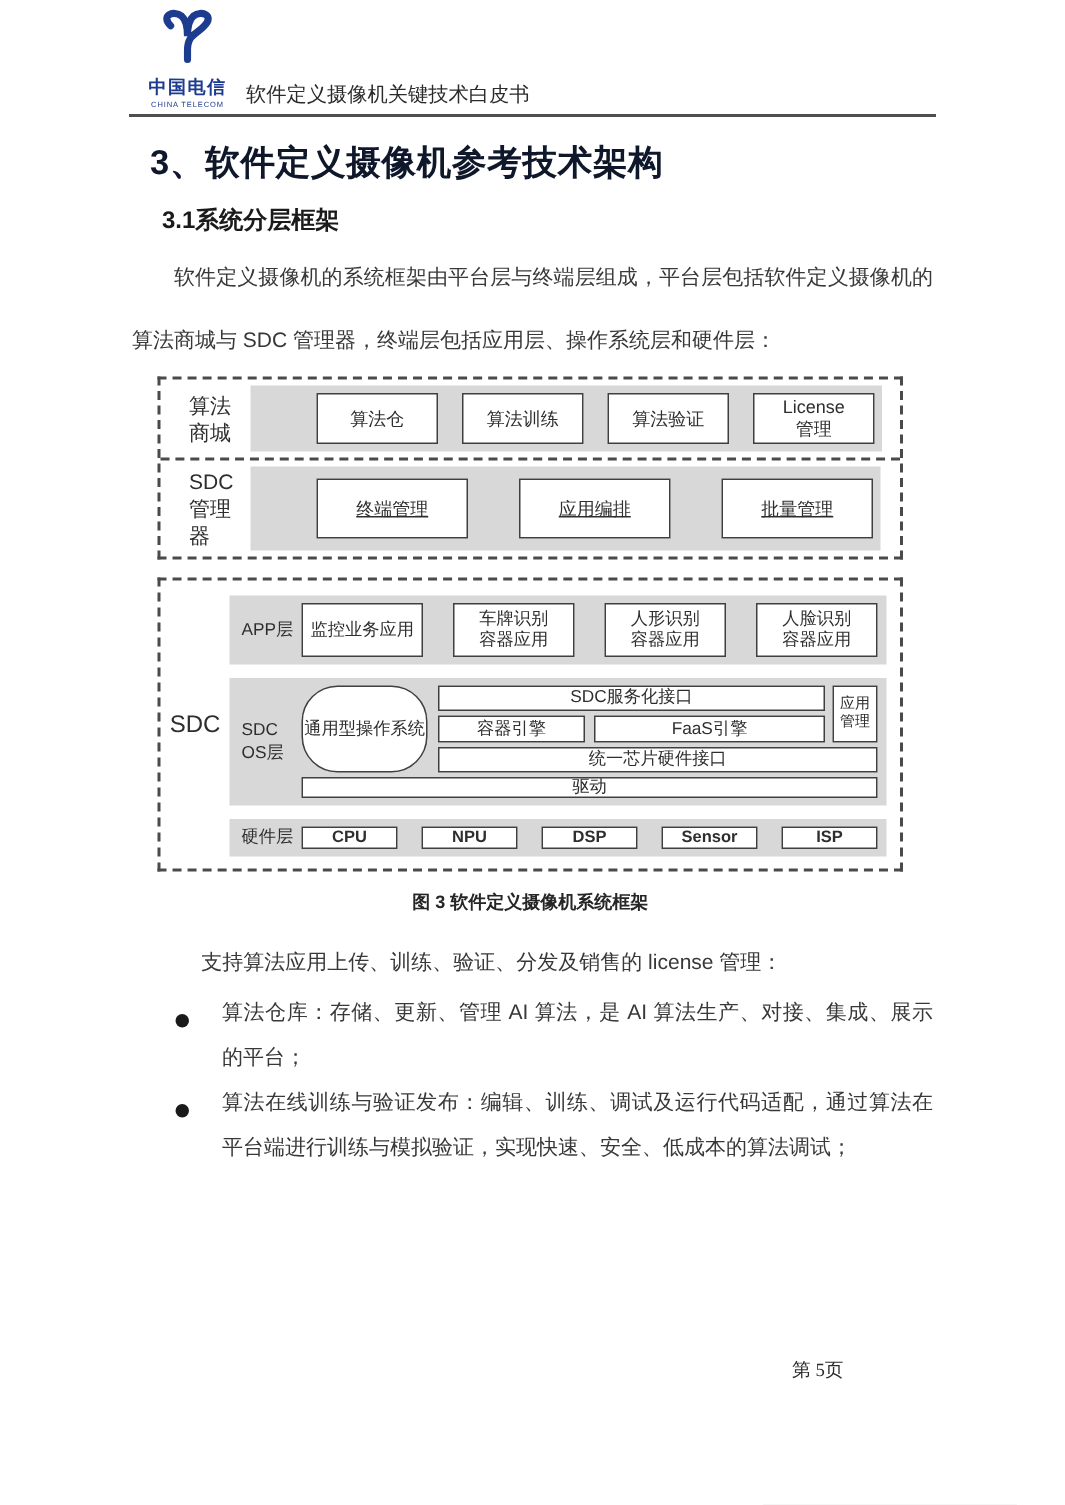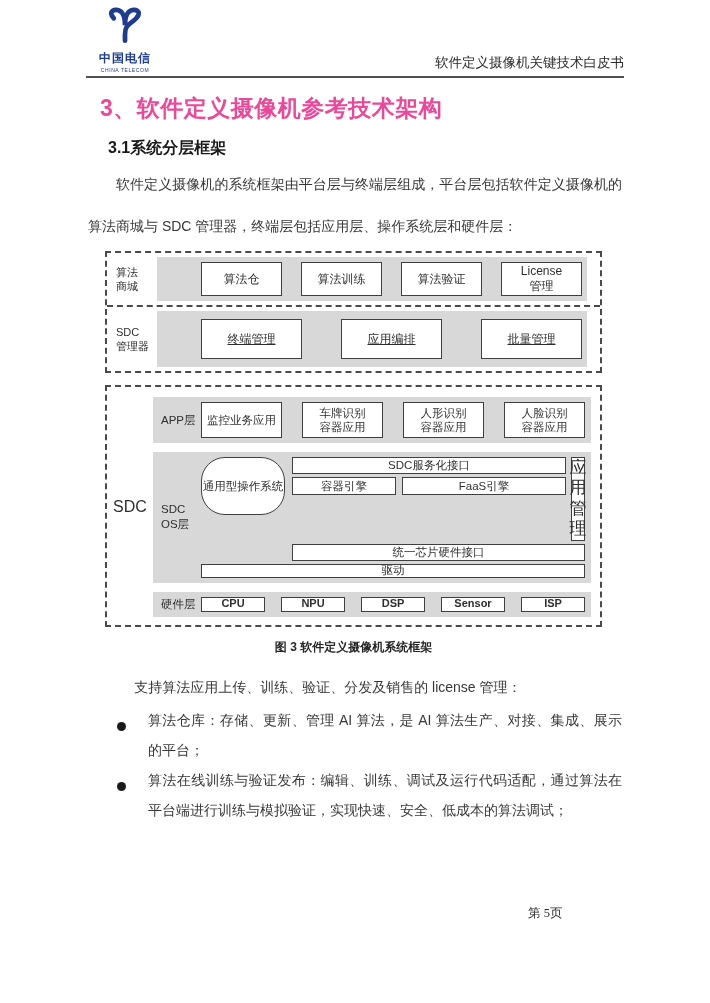--- a/index.html
+++ b/index.html
@@ -4,37 +4,37 @@
 <style>
   * { margin:0; padding:0; box-sizing:border-box; }
   html,body { background:#eee; }
   .page {
     width:710px; height:1003px; background:#ffffff; margin:0 auto;
     font-family:"Liberation Sans", sans-serif; color:#333; position:relative; overflow:hidden;
   }
   
   .header {
     margin:0 86px; height:78px; border-bottom:2px solid #4f4f4f;
-    display:flex; justify-content:space-between; align-items:flex-end; padding-bottom:3px;
+    display:flex; align-items:flex-end; padding-bottom:3px;
   }
   .logo-block { display:flex; flex-direction:column; align-items:center; width:78px; padding-top:20px; }
   .logo-cn { color:#1d3b8f; font-weight:bold; font-size:12px; letter-spacing:1px; margin-top:1px; }
   .logo-en { color:#1d3b8f; font-size:5px; letter-spacing:0.6px; }
   .doc-title { font-family:"Liberation Serif", serif; font-size:13.5px; color:#2b2b2b; padding-bottom:1px; }
   
   .content { padding:0 88px; }
-  h1.title { margin:15px 0 0 12px; font-size:23px; line-height:30px; color:#ec4899; font-weight:bold; letter-spacing:0.5px; }
+  h1.title { margin:15px 0 0 12px; font-size:23px; line-height:30px; color:#0f172a; font-weight:bold; letter-spacing:0.5px; }
   h2.section { margin:15px 0 0 20px; font-size:16px; line-height:20px; color:#1a1a1a; font-weight:bold; }
   .intro { margin-top:5px; font-size:14px; line-height:42px; text-align:justify; text-indent:2em; color:#383838; }
   
   .diagram { margin:4px 0 0 17px; width:497px; font-size:12px; color:#2e2e2e; }
   .dash-box { border:2px dashed #4a4a4a; }
   .plat-row { display:flex; padding:4px 13px 4px 4px; }
   .plat-row.first { border-bottom:2px dashed #4a4a4a; }
-  .plat-label { width:46px; display:flex; align-items:center; padding-left:5px; font-size:11px; line-height:1.3; white-space:pre-line; flex-shrink:0; }
+  .plat-label { width:46px; display:flex; align-items:center; padding-left:5px; font-size:14px; line-height:1.3; white-space:pre-line; flex-shrink:0;margin-left:10px; }
   .plat-band { flex:1; background:#d8d8d8; display:flex; align-items:center; justify-content:space-between; padding:5px 5px 5px 44px; gap:16px; }
   .plat-row.first .plat-band { height:44px; }
   .plat-row.second .plat-band { height:56px;text-decoration:underline; }
   .wbox { background:#fff; border:1.5px solid #3f3f3f; display:flex; align-items:center; justify-content:center; text-align:center; line-height:1.25; white-space:pre-line; }
   .plat-row.first .wbox { width:81px; height:34px; }
   .plat-row.second .wbox { width:101px; height:40px; }
   .terminal { margin-top:12px; display:flex; padding:10px 12px 8px 0; }
   .sdc-side { width:46px; display:flex; align-items:center; justify-content:center; font-size:16px; color:#2e2e2e; flex-shrink:0; }
   .terminal-col { flex:1; display:flex; flex-direction:column; gap:9px; }
   .t-band { background:#d8d8d8; display:flex; align-items:center; padding:5px 6px; }
@@ -48,21 +48,21 @@
   .os-row1 { display:flex; gap:7px; }
   .genbox { width:84px; height:58px; font-size:11.5px;border-radius:24px; }
   .os-right { flex:1; display:flex; flex-direction:column; gap:3px; }
   .os-right-top { display:flex; gap:5px; }
   .os-right-left { flex:1; display:flex; flex-direction:column; gap:3px; }
   .svc-box { height:17px; font-size:11.5px; }
   .engines { display:flex; gap:6px; }
   .engines .wbox { height:18px; font-size:11.5px; }
   .engine-container { width:38%; }
   .engine-faas { flex:1; }
-  .appmgmt { width:14px; font-size:17px; line-height:1.2; }
+  .appmgmt { width:30px; font-size:10px; line-height:1.2; }
   .chip-box { height:17px; font-size:11.5px; }
   .driver-box { height:14px; font-size:11.5px; }
   .hw-band { height:25px; }
   .hw-band .wbox { width:64px; height:15px; font-size:11px; font-weight:600; }
   .caption { text-align:center; font-size:12px; font-weight:bold; color:#262626; margin-top:12px; }
   
   .subsection { margin:26px 0 0 40px; font-size:14px; font-weight:bold; color:#1f1f1f; }
   .lead { margin-top:23px; font-size:14px; text-indent:3.3em; color:#383838; }
   ul.bullets { list-style:none; margin-top:8px; }
   ul.bullets li { position:relative; margin-left:27px; padding-left:33px; font-size:14px; line-height:30px; text-align:justify; color:#383838; }

